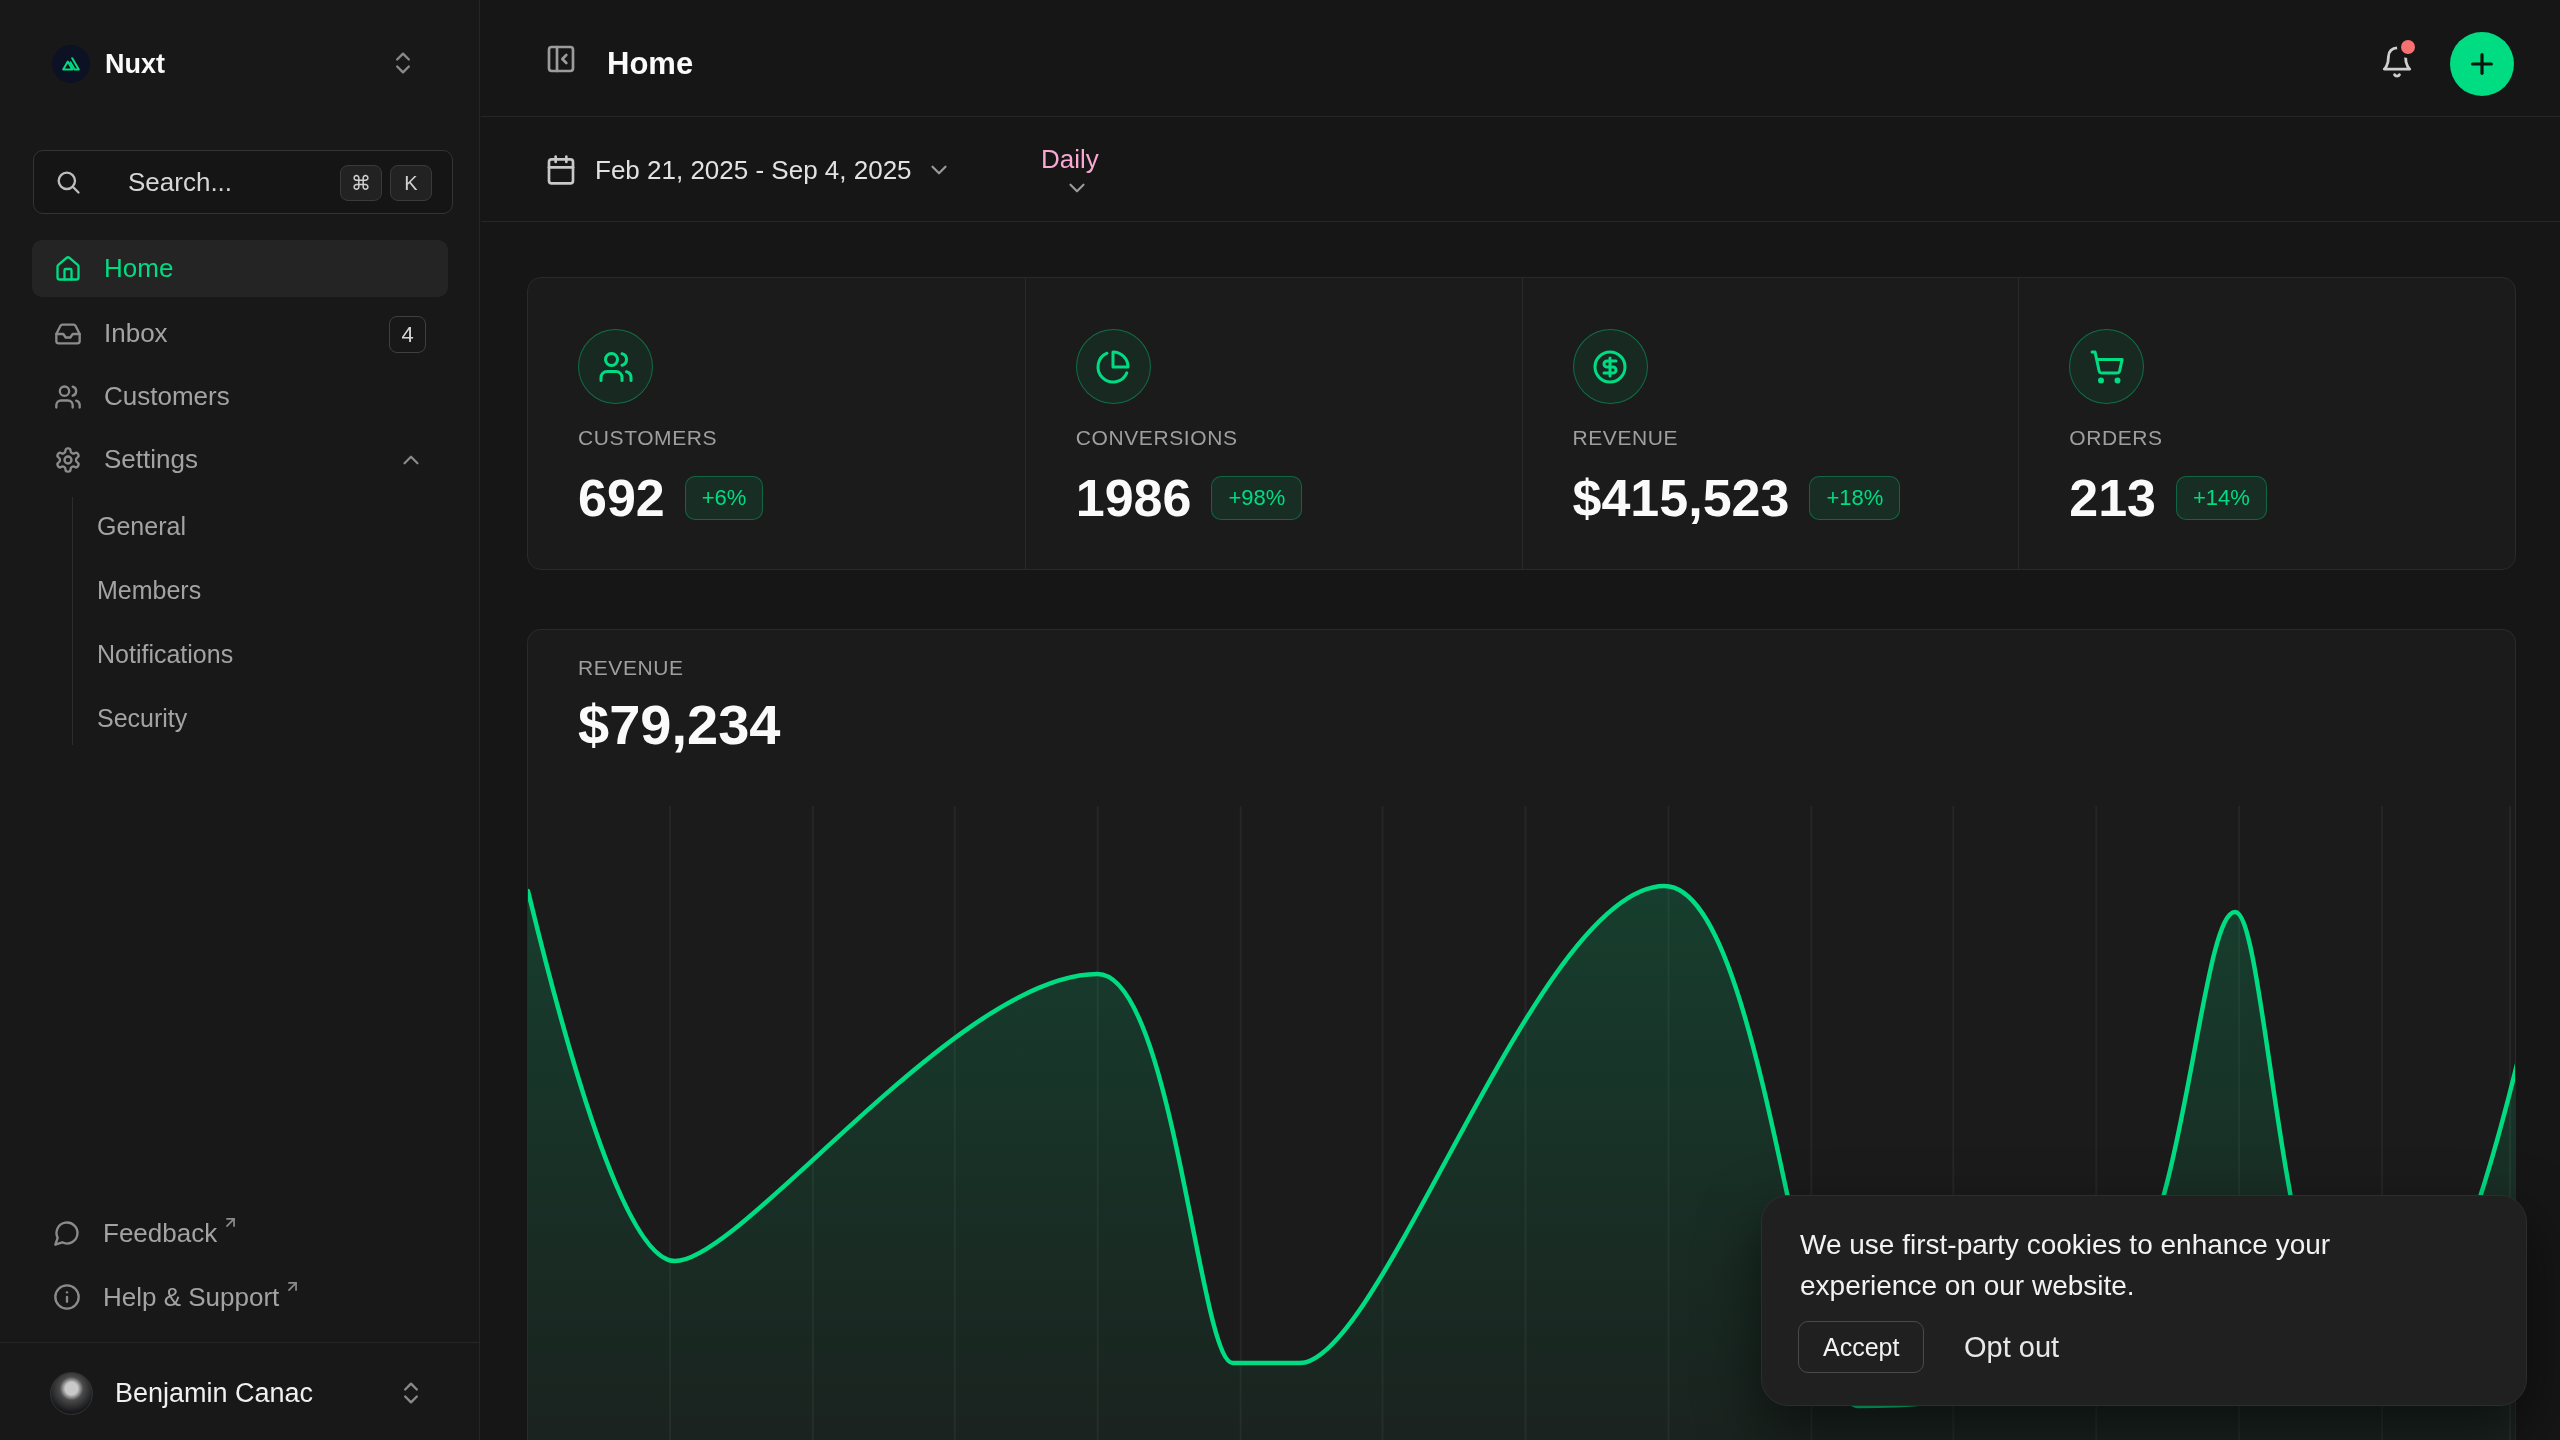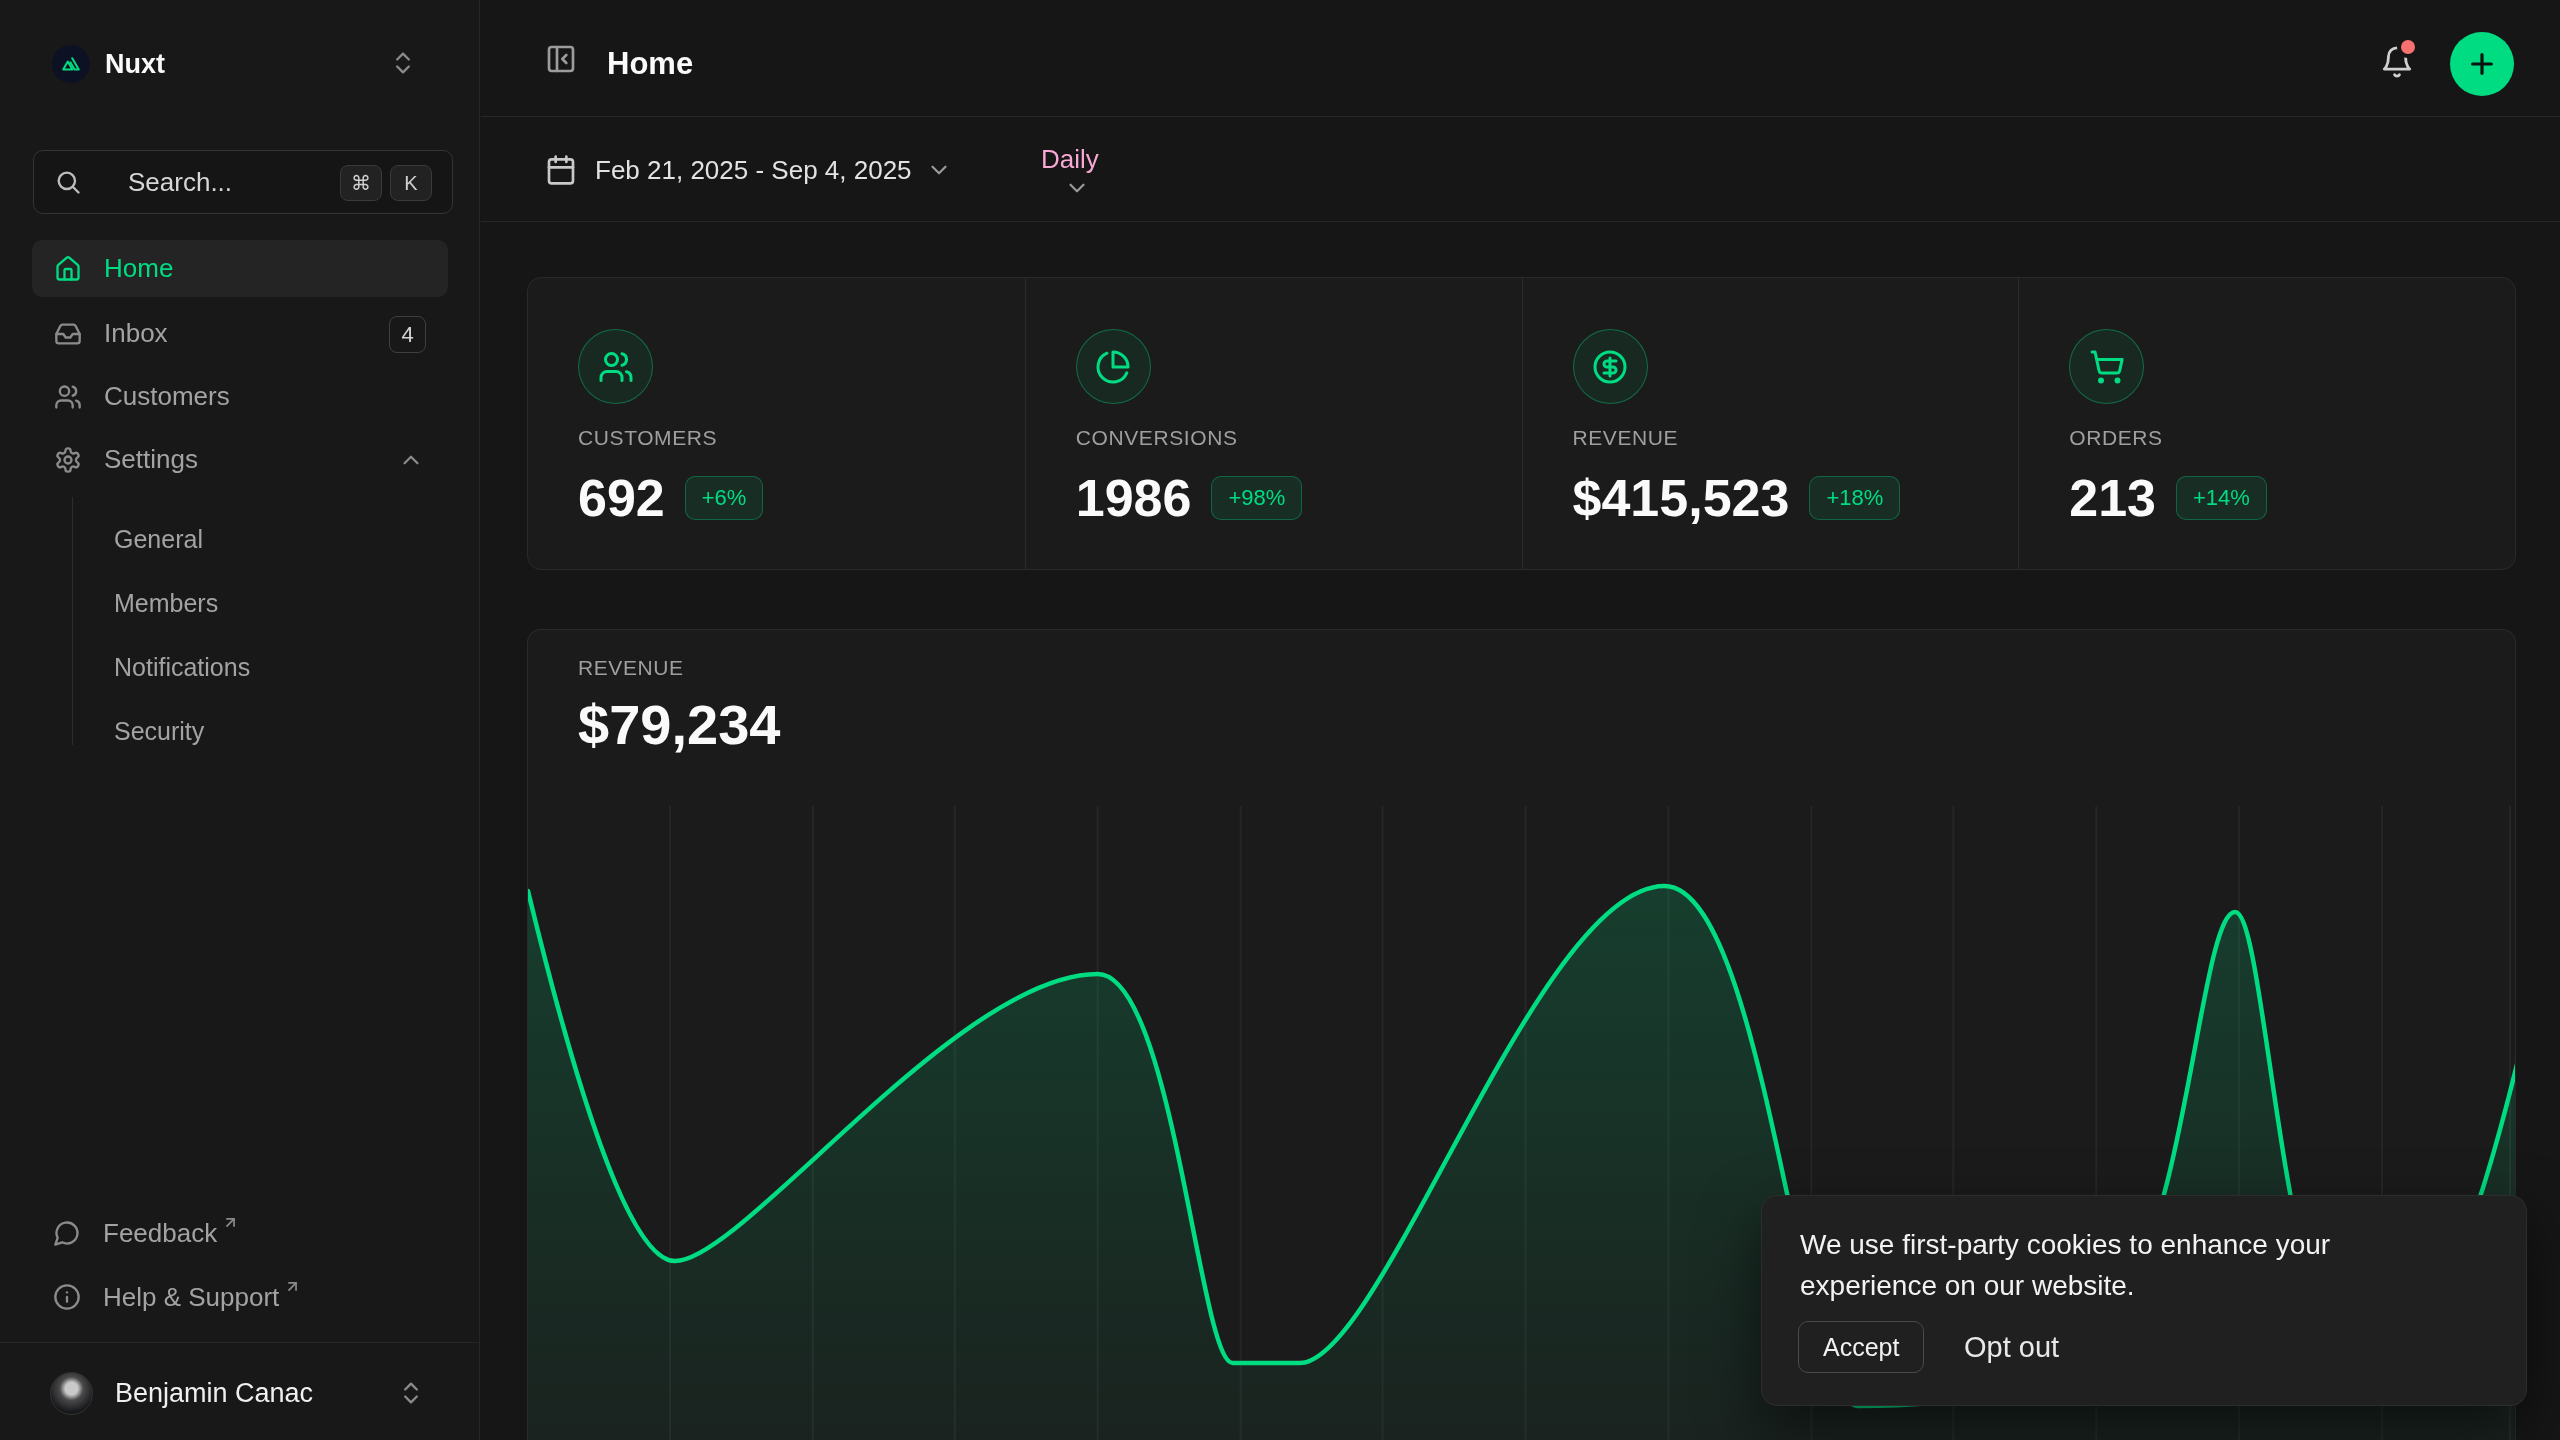--- a/index.html
+++ b/index.html
@@ -30,21 +30,21 @@
   .nav-item .nlabel { margin-left:22px; font-size:26px; font-weight:500; }
   .nav-item.active { background:#242424; color:#00dc82; }
   .nav-item.active .nico { color:#00dc82; }
   .nav-item.active .nlabel { color:#00dc82; }
   .count-badge { position:absolute; right:22px; top:11px; min-width:37px; height:37px; padding:0 8px;
     border:1px solid #3f3f3f; border-radius:8px; color:#d4d4d4; font-size:22px;
     display:flex; align-items:center; justify-content:center; }
   .nav-chevron { position:absolute; right:24px; top:16px; width:26px; height:26px; color:#8b8b8b; }
 
   .subguide { left:72px; top:497px; width:1px; height:248px; background:#2c2c2c; }
-  .sub-item { left:95px; width:362px; height:56px; display:flex; align-items:flex-end; cursor:pointer; }
+  .sub-item { left:78px; width:362px; height:56px; display:flex; align-items:center; cursor:pointer; }
   .sub-item .slabel { margin-left:19px; font-size:25px; color:#a3a3a3; }
 
   .foot-item { left:33px; width:414px; height:58px; display:flex; align-items:center; color:#a3a3a3; cursor:pointer; }
   .foot-item .nico { margin-left:20px; width:28px; height:28px; color:#8b8b8b; }
   .foot-item .nlabel { margin-left:22px; font-size:26px; font-weight:500; }
   .ext { width:17px; height:17px; color:#8b8b8b; margin-left:5px; margin-bottom:22px; }
 
   .side-divider { left:0; top:1342px; width:480px; height:1px; background:#262626; }
   .user-row { left:33px; top:1364px; width:414px; height:58px; display:flex; align-items:center; cursor:pointer; }
   .avatar { margin-left:17px; width:43px; height:43px; border-radius:50%;
@@ -89,21 +89,21 @@
 
   
   #revcard { left:527px; top:629px; width:1989px; height:811px; background:#1b1b1b; border:1px solid #2a2a2a;
     border-radius:14px 14px 0 0; border-bottom:none; overflow:hidden; }
   .rev-label { left:50px; top:26px; font-size:21px; letter-spacing:0.6px; color:#9f9f9f; font-weight:500; position:absolute; }
   .rev-value { left:50px; top:62px; font-size:56px; font-weight:700; color:#fafafa; position:absolute; }
   #chartwrap { position:absolute; left:0; top:176px; width:1989px; height:635px; }
 
   
   #cookie { left:1761px; top:1195px; width:766px; height:211px; background:#202021; border:1px solid #2d2d2e;
-    border-radius:16px; box-shadow:0 24px 60px rgba(0,0,0,0.55); z-index:50; }
+    border-radius:27px; box-shadow:0 24px 60px rgba(0,0,0,0.55); z-index:50; }
   .cookie-text { position:absolute; left:38px; top:28px; width:660px; font-size:28px; line-height:41px; color:#f2f2f2; }
   .accept-btn { position:absolute; left:36px; top:125px; height:52px; padding:0 24px; border:1.5px solid #4a4a4a;
     border-radius:10px; color:#f2f2f2; font-size:25px; font-weight:500; background:transparent;
     display:flex; align-items:center; cursor:pointer; }
   .optout-btn { position:absolute; left:192px; top:125px; height:52px; padding:0 10px; color:#e8e8e8;
     font-size:29px; font-weight:500; display:flex; align-items:center; cursor:pointer; }
 </style>
 </head>
 <body>
 

